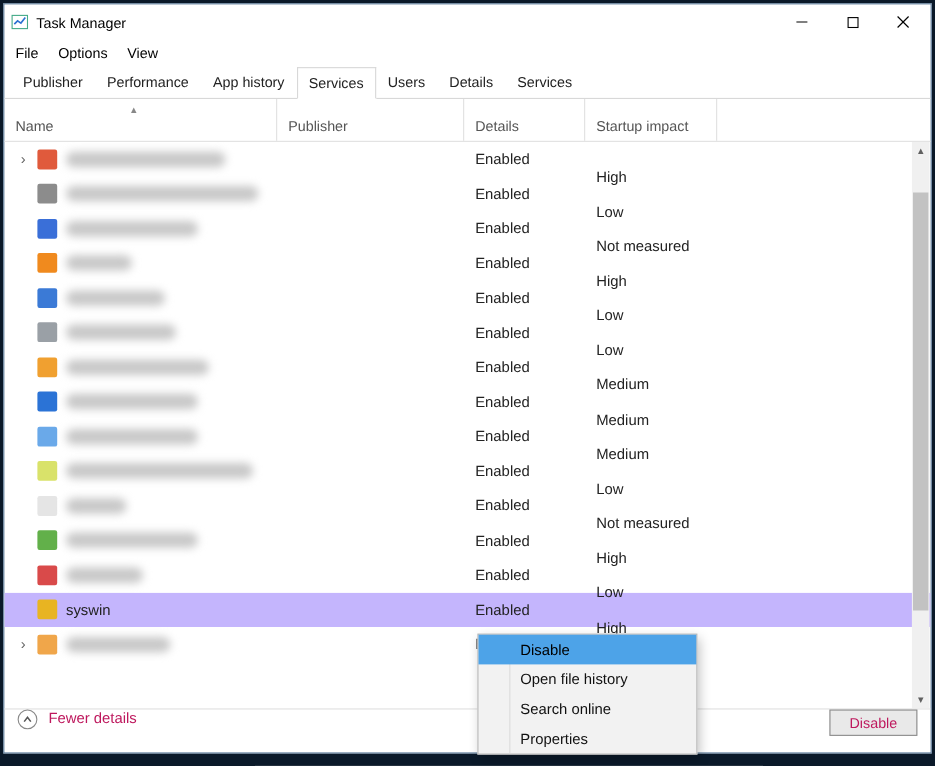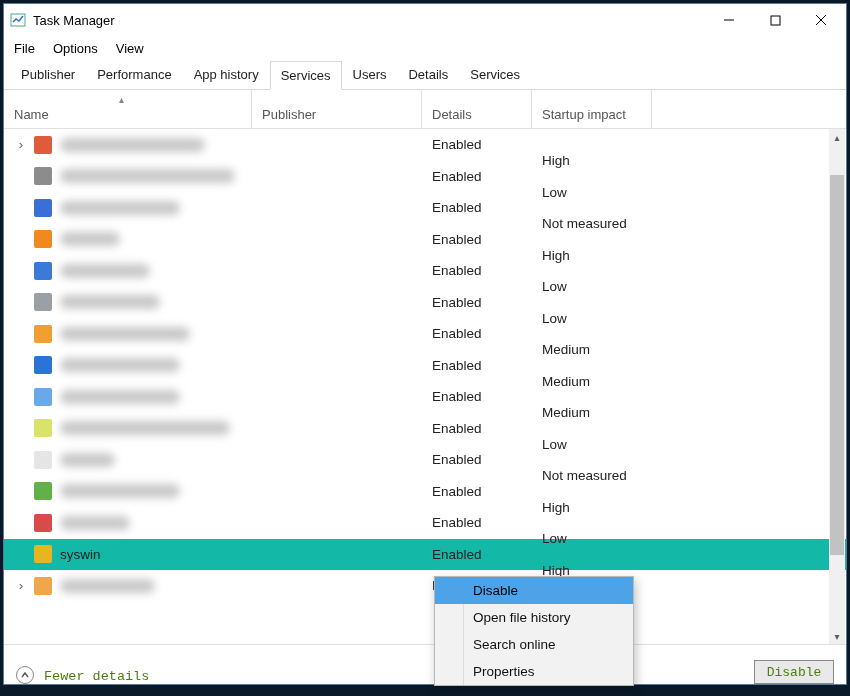--- a/index.html
+++ b/index.html
@@ -29,21 +29,21 @@
   .header-row .col { padding: 0 6px 6px 10px; border-right: 1px solid #e0e0e0; height: 100%; display: flex; align-items: flex-end; }
   .header-row .sort { position: absolute; left: 115px; top: 4px; color: #888; font-size: 10px; }
   .col-name { width: 248px; }
   .col-pub  { width: 170px; }
   .col-stat { width: 110px; }
   .col-imp  { width: 120px; }
   .divider-line { height: 1px; background: #e0e0e0; }
   .table-wrap { flex: 1; position: relative; overflow: hidden; }
   .rows { position: absolute; inset: 0; }
   .row { display: flex; height: 31.5px; align-items: center; font-size: 13.5px; color: #222; }
-  .row.sel { background: #14b8a6; }
+  .row.sel { background: #c4b5fd; }
   .row .c { padding-left: 10px; }
   .row .c-name { width: 248px; display: flex; align-items: center; gap: 8px; padding-left: 12px; }
   .row .c-pub  { width: 170px; }
   .row .c-stat { width: 110px; }
   .row .c-imp  { width: 120px; margin-top: 32px; }
   .expander { width: 10px; text-align: center; color: #666; }
   .appico { width: 18px; height: 18px; border-radius: 2px; }
   .blur-text {
     height: 14px; border-radius: 7px; background: #c8c8c8; filter: blur(4px);
   }
@@ -52,21 +52,21 @@
   .scroll-thumb { width: 14px; background: #c2c2c2; position: absolute; }
   
   .context-menu {
     position: absolute; width: 200px; background: #f2f2f2; border: 1px solid #b8b8b8;
     box-shadow: 2px 4px 10px rgba(0,0,0,.25); font-size: 13.5px; color: #111;
   }
   .context-menu .item { padding: 6px 14px 6px 38px; position: relative; }
   .context-menu .item.hl { background: #4da3e8; color: #000; }
   .context-menu .vline { position: absolute; left: 28px; top: 0; bottom: 0; width: 1px; background: #dcdcdc; }
   
-  .footer { height: 40px; border-top: 1px solid #e0e0e0; display: flex; align-items: flex-end; padding: 0 12px; font-size: 13.5px; color: #4d7c0f; gap: 10px; font-family: Liberation Mono, monospace; }
+  .footer { height: 40px; border-top: 1px solid #e0e0e0; display: flex; align-items: flex-start; padding: 0 12px; font-size: 13.5px; color: #be185d; gap: 10px; }
   .footer .spacer { flex: 1; }
   .disable-btn { width: 80px; height: 24px; border: 1px solid #8a8a8a; background: #e9e9e9; font-size: 13px; display: flex; align-items: center; justify-content: center; }
   .fewer-circle { width: 18px; height: 18px; border: 1px solid #888; border-radius: 50%; display: flex; align-items: center; justify-content: center; }
 </style>
 </head>
 <body>
 
 <div class="stage">
   <div class="window">
 

